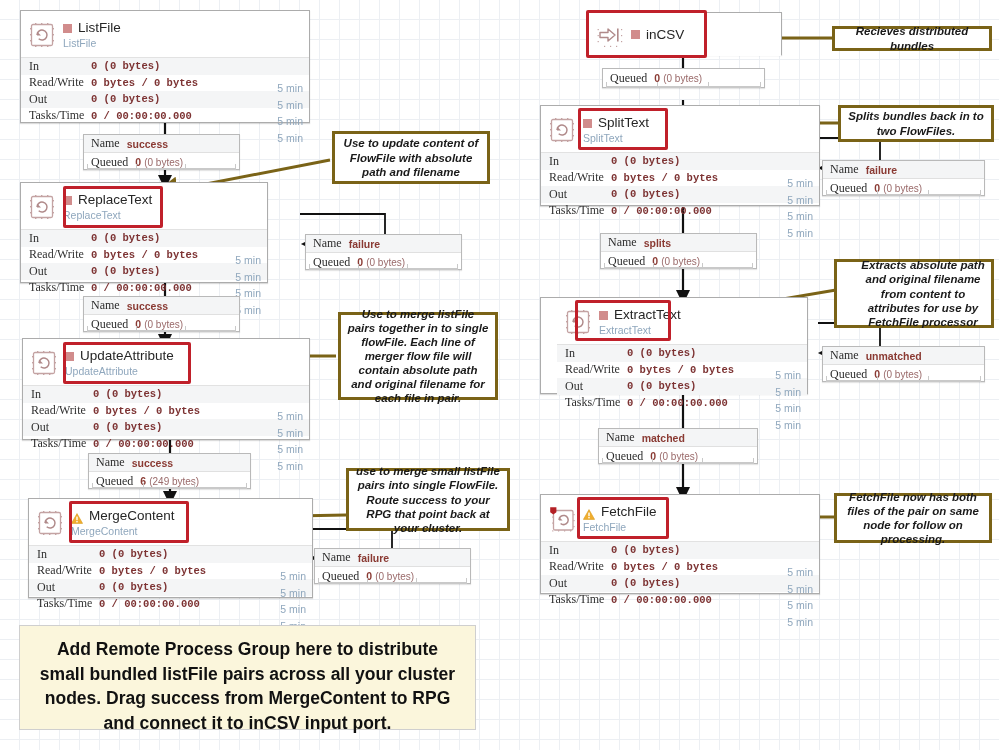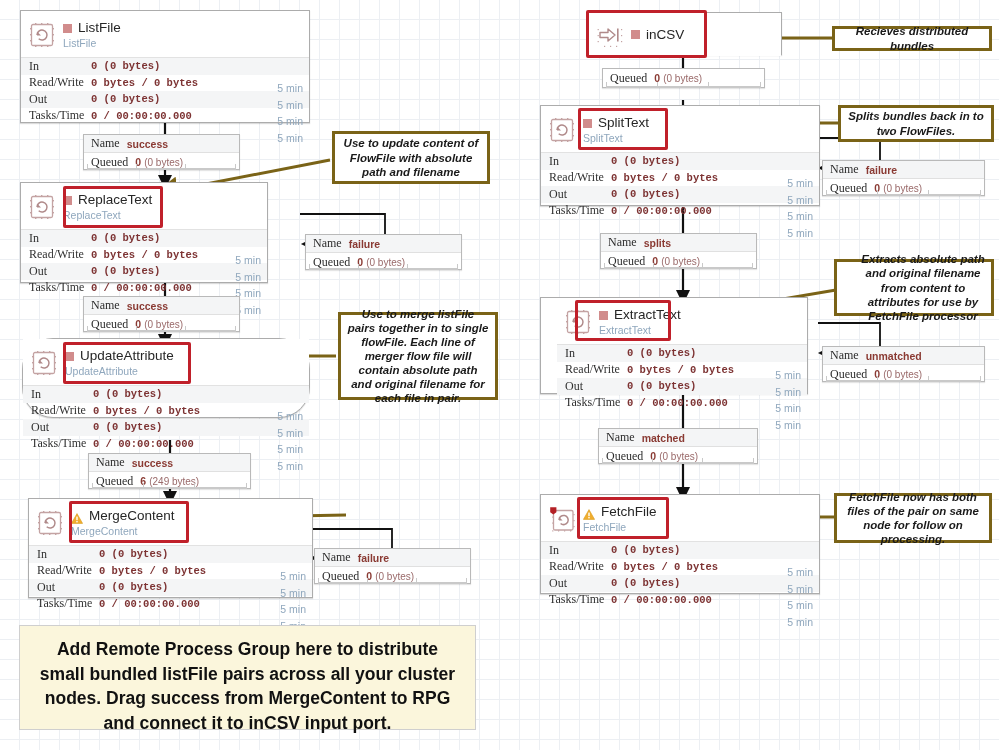--- a/index.html
+++ b/index.html
@@ -338,21 +338,21 @@
       <span class="conn-bytes">(0 bytes)</span>
     </div>
     <div class="conn-foot">
         <span style="left:0"></span>
         <span style="left:33%"></span>
         <span style="left:66%"></span>
         <span style="right:0"></span>
       </div>
   </div>
 
-  <div class="proc" style="left:22px;top:338px;width:288px;height:80px;border-radius:31px;">
+  <div class="proc" style="left:22px;top:338px;width:288px;height:102px;">
     <div class="proc-head">
       <span class="proc-glyph">
         <svg width="26" height="26" viewBox="0 0 26 26">
           <rect x="2.5" y="2.5" width="21" height="21" rx="1.5" fill="#fff" stroke="#c4a3a3" stroke-width="1.3"></rect>
           <path d="M8 13a5 5 0 1 1 1.7 3.8" fill="none" stroke="#b08a8a" stroke-width="1.5"></path>
           <path d="M8 9.5 L8 13.6 L12 13.6 z" fill="#b08a8a"></path>
           <g fill="#c4a3a3">
             <rect x="1" y="6" width="1.4" height="1.4"></rect>
               <rect x="1" y="12" width="1.4" height="1.4"></rect>
               <rect x="1" y="18" width="1.4" height="1.4"></rect>
@@ -783,25 +783,26 @@
         <span class="stat-val">0 / 00:00:00.000</span>
         <span class="stat-time">5 min</span>
       </div>
     </div>
   </div>
 
   <div class="note" style="left:332px;top:131px;width:158px;height:53px;">Use to update content of FlowFile with absolute path and filename</div>
 
   <div class="note" style="left:338px;top:312px;width:160px;height:88px;">Use to merge listFile pairs together in to single flowFile. Each line of merger flow file will contain absolute path and original filename for each file in pair.</div>
 
+  <div class="note" style="left:346px;top:468px;width:164px;height:63px;">use to merge small listFile pairs into single FlowFile.  Route success to your RPG that point back at your cluster.</div>
 
   <div class="note" style="left:832px;top:26px;width:160px;height:25px;">Recieves distributed bundles</div>
 
   <div class="note" style="left:838px;top:105px;width:156px;height:37px;">Splits bundles back in to two FlowFiles.</div>
 
-  <div class="note" style="left:834px;top:259px;width:160px;height:57px;padding-left:24px;">Extracts absolute path and original filename from content to attributes for use by FetchFile processor</div>
+  <div class="note" style="left:834px;top:259px;width:160px;height:69px;padding-left:24px;">Extracts absolute path and original filename from content to attributes for use by FetchFile processor</div>
 
   <div class="note" style="left:834px;top:493px;width:158px;height:50px;">FetchFile now has both files of the pair on same node for follow on processing.</div>
 
   <div class="note-big" style="left:19px;top:625px;width:457px;height:105px;text-align:center;">Add Remote Process Group here to distribute small bundled listFile pairs across all your cluster nodes. Drag success from MergeContent to RPG and connect it to inCSV input port.</div>
 
 
 </div>
 
 </body></html>

